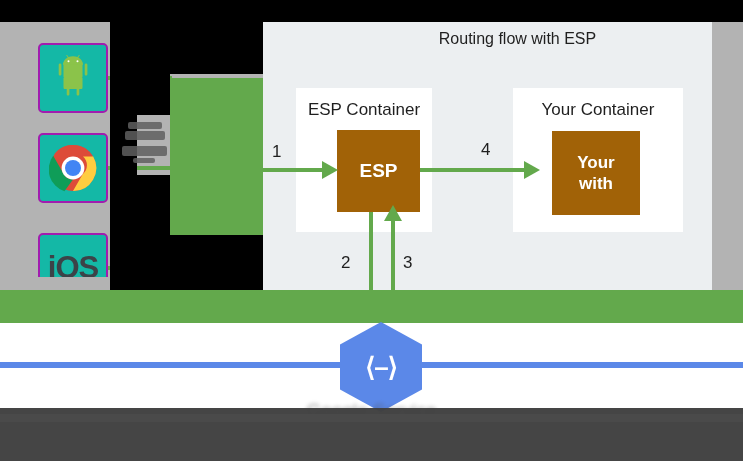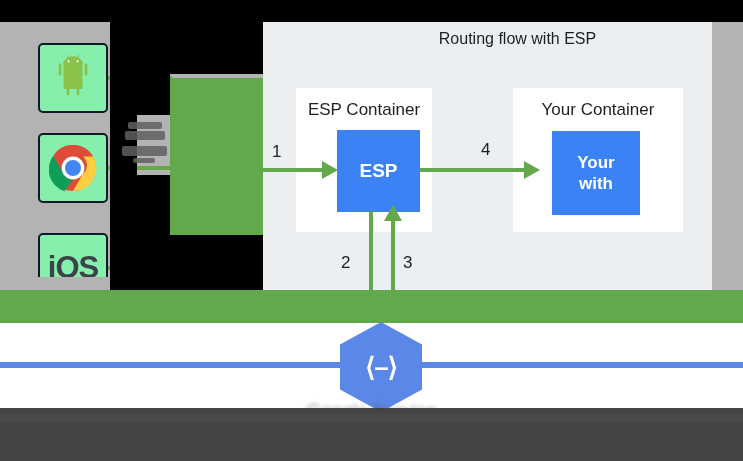--- a/index.html
+++ b/index.html
@@ -29,21 +29,21 @@
   #smudge-1{left:128px;top:122px;width:34px;height:7px;}
   #smudge-2{left:125px;top:131px;width:40px;height:9px;}
   #smudge-3{left:122px;top:146px;width:45px;height:10px;}
   #smudge-4{left:133px;top:158px;width:22px;height:5px;}
 
   
   #green-block{left:170px;top:78px;width:93px;height:160px;background:#63a94c;}
   #green-band{left:0;top:290px;width:743px;height:33px;background:#63a94c;}
 
   
-  .icon-card{width:70px;height:70px;background:#86efac;border:2px solid #0f172a;
+  .icon-card{width:70px;height:70px;background:#14b8a6;border:2px solid #a21caf;
              border-radius:5px;box-sizing:border-box;display:flex;
              align-items:center;justify-content:center;}
   #icon-android{left:38px;top:43px;}
   #icon-chrome{left:38px;top:133px;}
   #icon-ios{left:38px;top:233px;}
   .ios-text{font-weight:bold;font-size:31px;color:#3c4348;letter-spacing:-1px;
             font-family:"Liberation Sans",sans-serif;}
 
   
   .stub{background:#63a94c;height:4px;}
@@ -54,21 +54,21 @@
   
   #diagram-title{left:263px;top:30px;width:509px;text-align:center;
                  font-size:16px;color:#1f1f1f;}
 
   .container-card{background:#ffffff;}
   #esp-container{left:296px;top:88px;width:136px;height:144px;}
   #your-container{left:513px;top:88px;width:170px;height:144px;}
   .container-title{position:absolute;top:12px;left:0;width:100%;
                    text-align:center;font-size:17px;color:#1f1f1f;}
 
-  .blue-box{background:#3b82f6;color:#ffffff;display:flex;align-items:center;
+  .blue-box{background:#a16207;color:#ffffff;display:flex;align-items:center;
             justify-content:center;text-align:center;}
   #esp-box{left:337px;top:130px;width:83px;height:82px;
            font-size:19px;font-weight:bold;}
   #yourcode-box{left:552px;top:131px;width:88px;height:84px;
                 font-size:17px;font-weight:bold;line-height:1.25;}
 
   
   .arrow-line{background:#63a94c;position:absolute;}
   .arrowhead-r{position:absolute;width:0;height:0;
       border-top:9px solid transparent;border-bottom:9px solid transparent;

